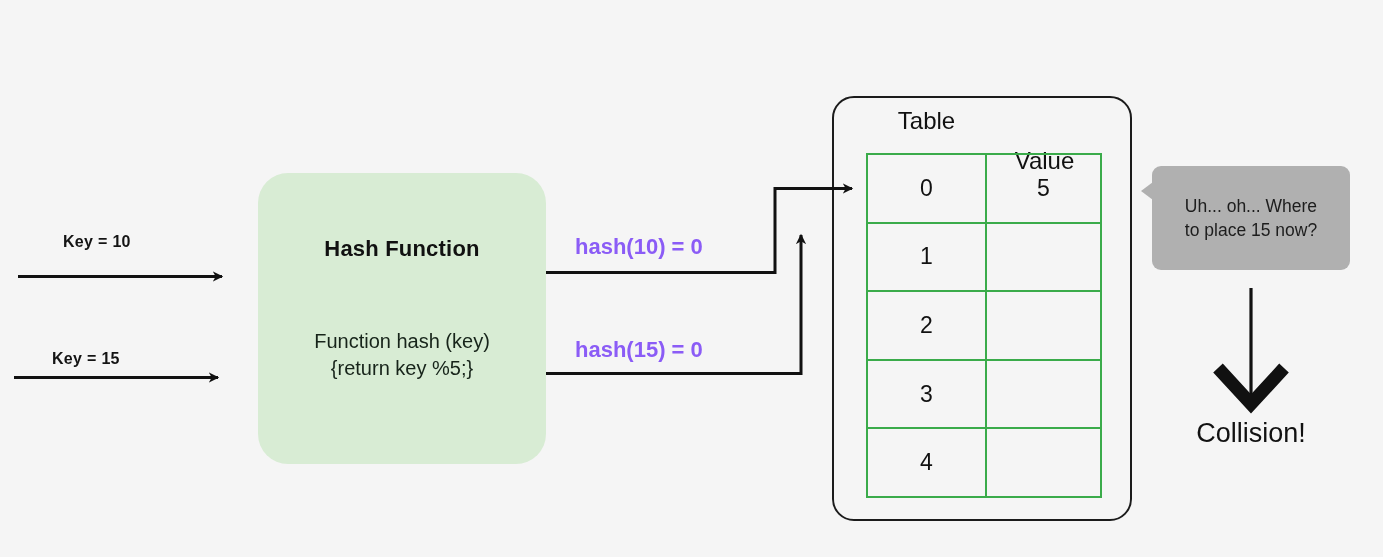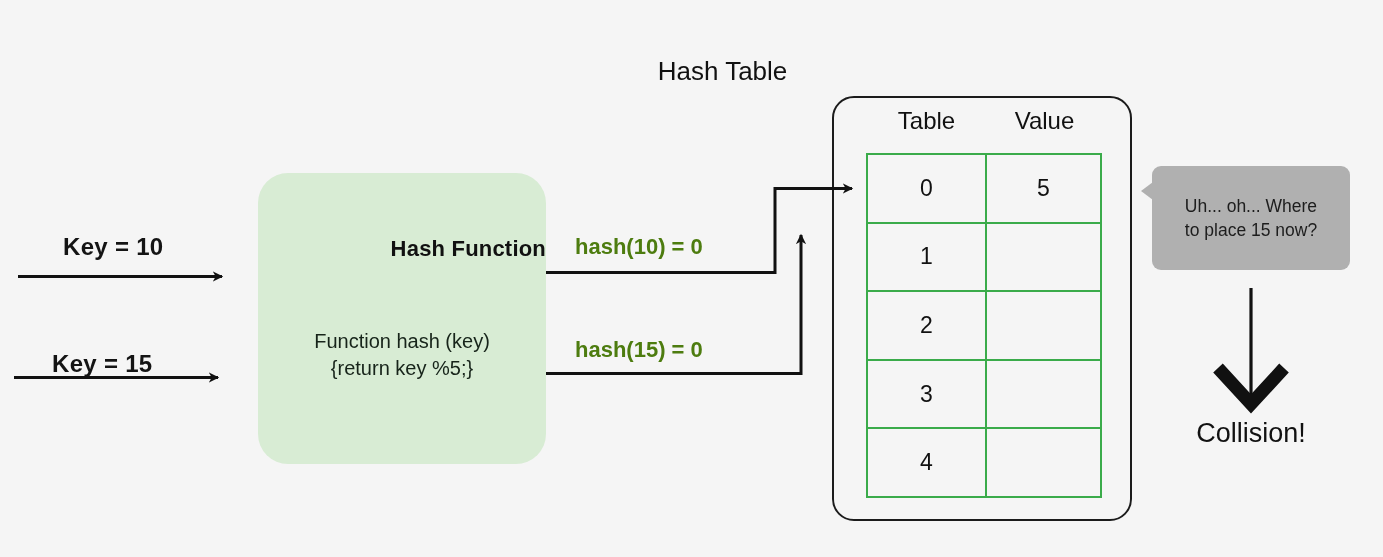--- a/index.html
+++ b/index.html
@@ -12,21 +12,21 @@
     width: 1383px;
     height: 557px;
     background: #f5f5f5;
     font-family: "Liberation Sans", sans-serif;
     overflow: hidden;
   }
   .abs { position: absolute; }
 
   
   .key-label {
-    font-size: 24px;
+    font-size: 16px;
     font-weight: 700;
     color: #141414;
     letter-spacing: 0.3px;
     white-space: nowrap;
   }
 
   
   .hash-box {
     left: 258px;
     top: 173px;
@@ -34,21 +34,21 @@
     height: 291px;
     background: #d8ecd4;
     border-radius: 30px;
     box-sizing: border-box;
   }
   .hash-box-title {
     position: absolute;
     top: 63px;
     left: 0;
     width: 100%;
-    text-align: right;
+    text-align: center;
     font-size: 22px;
     font-weight: 700;
     color: #111;
     letter-spacing: .2px;
   }
   .hash-box-code {
     position: absolute;
     top: 155px;
     left: 0;
     width: 100%;
@@ -56,21 +56,21 @@
     font-size: 20px;
     font-weight: 400;
     color: #17241a;
     line-height: 1.35;
   }
 
   
   .edge-label {
     font-size: 22px;
     font-weight: 700;
-    color: #4d7c0f;
+    color: #8b5cf6;
     white-space: nowrap;
   }
 
   
   .table-title {
     left: 0;
     top: 56px;
     width: 1383px;
     text-align: center;
     font-size: 26px;
@@ -95,21 +95,21 @@
     top: 107px;
     width: 236px;
     display: flex;
   }
   .col-headers > div {
     font-size: 24px;
     color: #111;
     text-align: center;
   }
   .col-index-head { width: 121px; }
-  .col-value-head { width: 115px; }
+  .col-value-head { width: 115px; margin-top: 40px; }
 
   .grid {
     left: 866px;
     top: 153px;
     width: 236px;
     height: 345px;
     border: 2.5px solid #3aab4a;
     box-sizing: border-box;
     display: flex;
     flex-direction: column;
@@ -200,23 +200,20 @@
     <div class="hash-box-code">
       <div>Function hash (key)</div>
       <div>{return key %5;}</div>
     </div>
   </div>
 
   <div class="abs edge-label" style="left:575px; top:234px;">hash(10) = 0</div>
 
   <div class="abs edge-label" style="left:575px; top:337px;">hash(15) = 0</div>
 
-  <div class="abs table-title">
-    <span>Hash Table</span>
-  </div>
 
   <div class="abs table-shell"></div>
 
   <div class="col-headers">
     <div class="col-index-head">Table</div>
     <div class="col-value-head">Value</div>
   </div>
 
   <div class="abs grid">
     <div class="grid-row">

